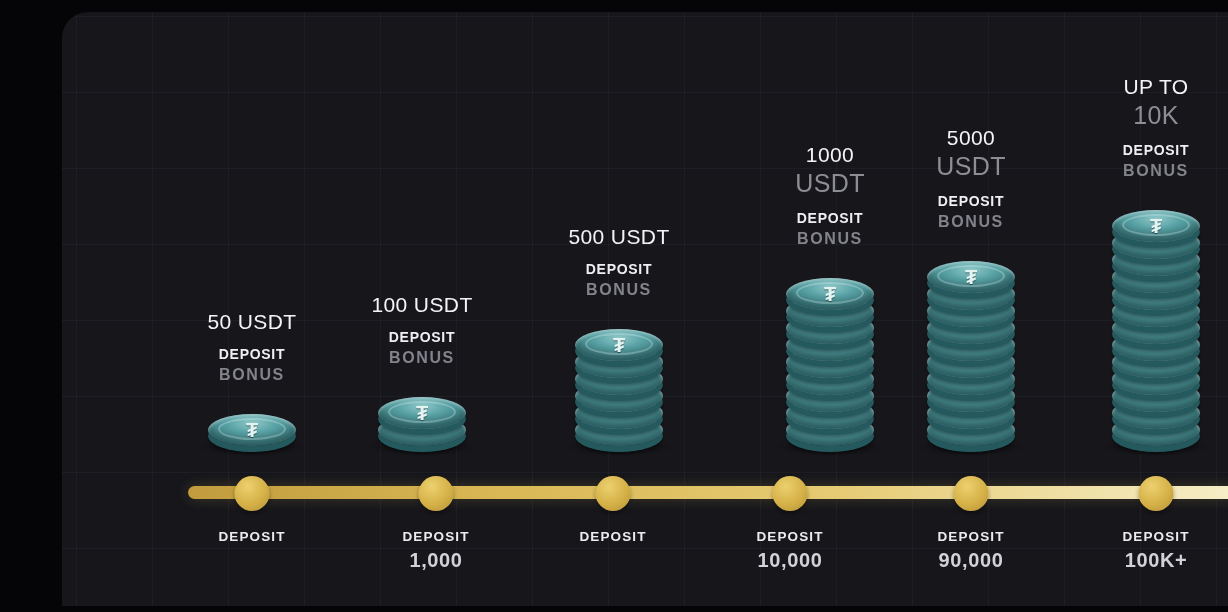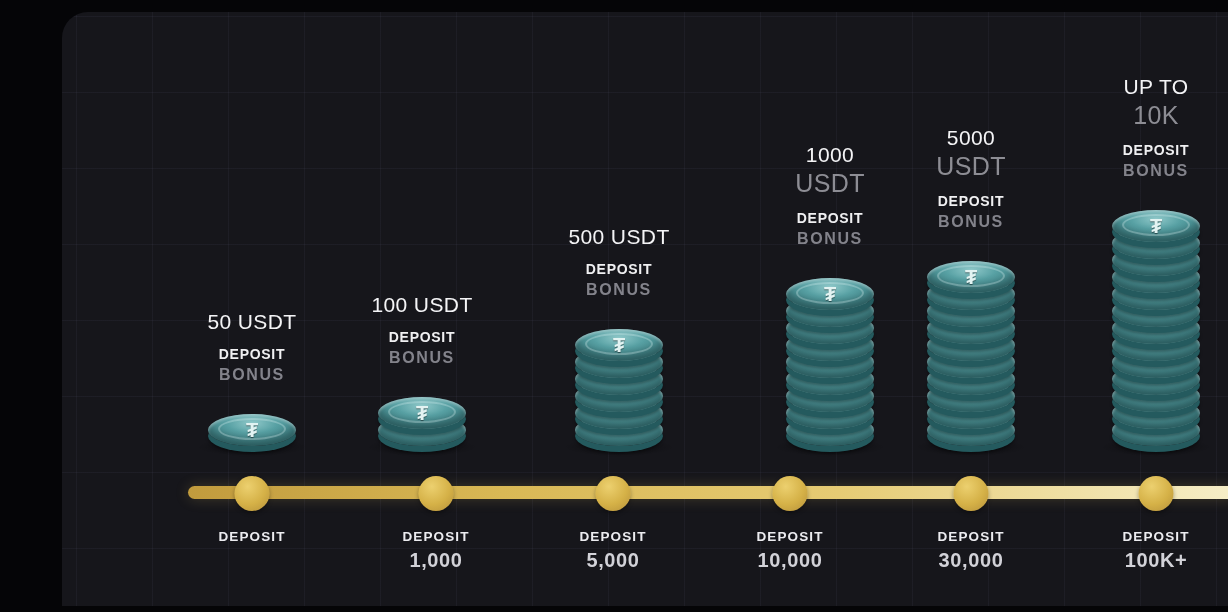--- a/index.html
+++ b/index.html
@@ -209,29 +209,28 @@
     <div id="milestones">
         <div class="milestone" style="left:190px">
      <div class="mlabel">DEPOSIT</div>
    </div>
         <div class="milestone" style="left:374px">
      <div class="mlabel">DEPOSIT</div>
      <div class="mamount">1,000</div>
    </div>
         <div class="milestone" style="left:551px">
      <div class="mlabel">DEPOSIT</div>
-     <div class="mamount">5,000</div>
    </div>
         <div class="milestone" style="left:728px">
      <div class="mlabel">DEPOSIT</div>
      <div class="mamount">10,000</div>
    </div>
         <div class="milestone" style="left:909px">
      <div class="mlabel">DEPOSIT</div>
-     <div class="mamount">30,000</div>
+     <div class="mamount">90,000</div>
    </div>
         <div class="milestone" style="left:1094px">
      <div class="mlabel">DEPOSIT</div>
      <div class="mamount">100K+</div>
    </div>
       </div>
   </div>
 </div>
 
 </body></html>

